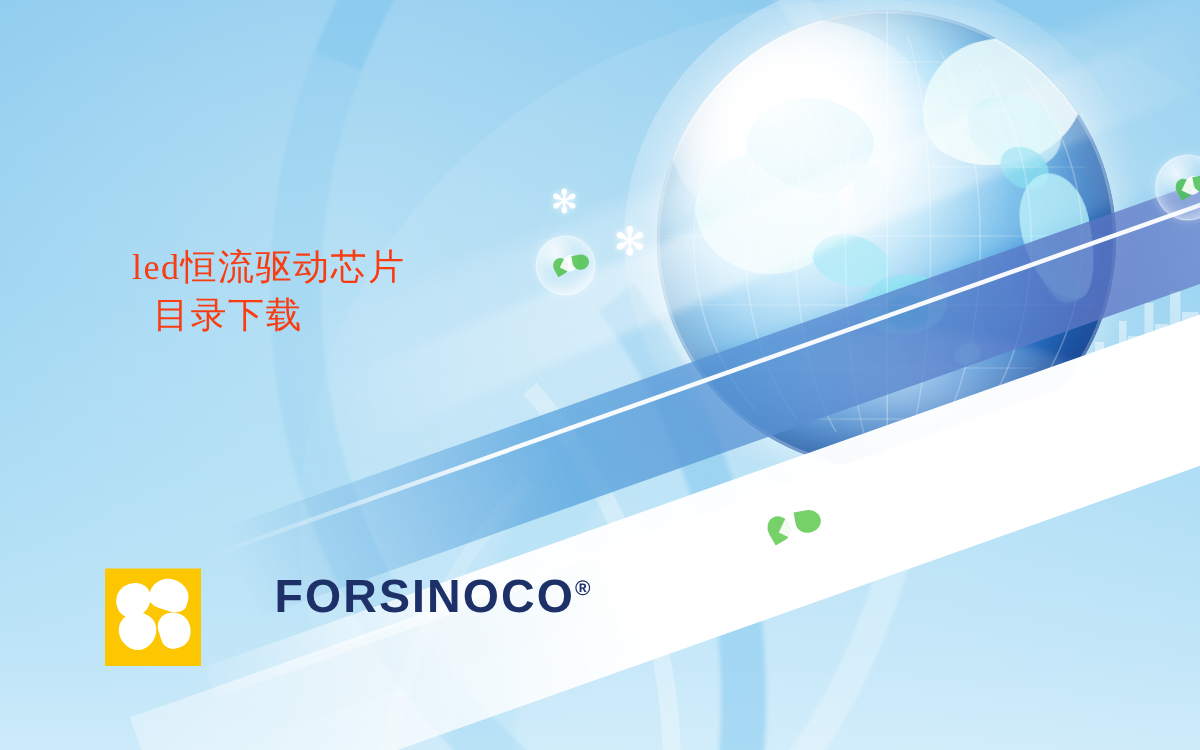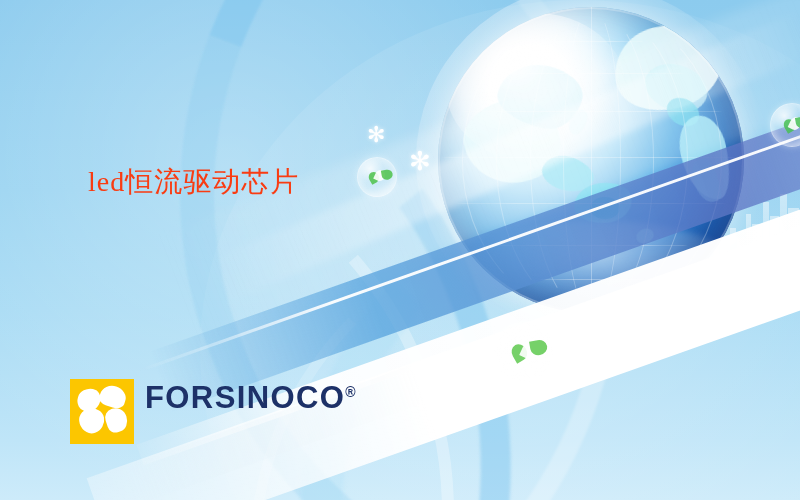--- a/index.html
+++ b/index.html
@@ -136,27 +136,27 @@
   .rb-soft{right:-80px;bottom:150px;width:700px;height:120px;transform:rotate(-21deg);
        background:linear-gradient(90deg,rgba(255,255,255,0) 0%,rgba(255,255,255,.30) 50%,rgba(255,255,255,.10) 100%);
        filter:blur(6px);}
   .rb-soft2{right:-60px;bottom:196px;width:640px;height:46px;transform:rotate(-23deg);
        background:linear-gradient(90deg,rgba(255,255,255,0) 0%,rgba(255,255,255,.55) 55%,rgba(255,255,255,0) 100%);
        filter:blur(3px);}
 
   
   .headline{position:absolute;left:88px;top:163px;z-index:40;}
   .headline div{
-    color:#f93c12;font-size:28px;line-height:1.34;letter-spacing:1px;white-space:nowrap;
+    color:#f93c12;font-size:24px;line-height:1.34;letter-spacing:1px;white-space:nowrap;
     font-family:"Liberation Serif","DejaVu Serif",serif;
   }
   .hl-2{padding-left:14px;}
 
   
-  .logo{position:absolute;left:70px;top:379px;z-index:40;display:flex;align-items:flex-start;}
+  .logo{position:absolute;left:70px;top:379px;z-index:40;display:flex;align-items:flex-start;gap:38px;}
   .logo-mark{position:relative;width:64px;height:65px;background:#fcc600;flex:0 0 auto;}
   .petal{position:absolute;background:#ffffff;}
   .p1{left:30px;top:7px;width:26px;height:21px;border-radius:60% 60% 46% 40%/70% 62% 38% 34%;transform:rotate(18deg);}
   .p2{left:36px;top:29px;width:21px;height:24px;border-radius:50% 62% 56% 44%/44% 56% 60% 40%;transform:rotate(-18deg);}
   .p3{left:9px;top:29px;width:25px;height:25px;border-radius:56% 44% 44% 56%/50% 50% 50% 50%;transform:rotate(30deg);}
   .p4{left:7px;top:10px;width:24px;height:22px;border-radius:48% 52% 54% 46%/56% 44% 56% 44%;transform:rotate(-26deg);}
   .logo-text{margin-left:11px;padding-top:3px;}
   .brand{color:#1d3168;font-size:31px;font-weight:bold;letter-spacing:1.4px;line-height:1;white-space:nowrap;}
   .brand sup{font-size:14px;vertical-align:super;letter-spacing:0;}
   .tagline{color:#1d3168;font-size:17px;line-height:1.15;margin-top:3px;white-space:nowrap;}
@@ -256,20 +256,21 @@
         <span class="leaf" style="width: 10.92px; height: 12.6px; left: 26.04px; top: 11.76px; background: rgb(73, 191, 85); opacity: 0.85; transform: rotate(80deg);"></span>
       </div>
     </div>
   <div class="layer" id="sparkles">
       <div class="sparkle" style="left: 367px; top: 124px; font-size: 22px;">✻</div>
       <div class="sparkle" style="left: 409px; top: 148px; font-size: 26px;">✻</div>
     </div>
 
   <div class="headline">
     <div class="hl-1">led恒流驱动芯片</div>
+    <div class="hl-2">目录下载</div>
   </div>
 
   <div class="logo">
     <div class="logo-mark">
       <span class="petal p1"></span>
       <span class="petal p2"></span>
       <span class="petal p3"></span>
       <span class="petal p4"></span>
     </div>
     <div class="logo-text">

